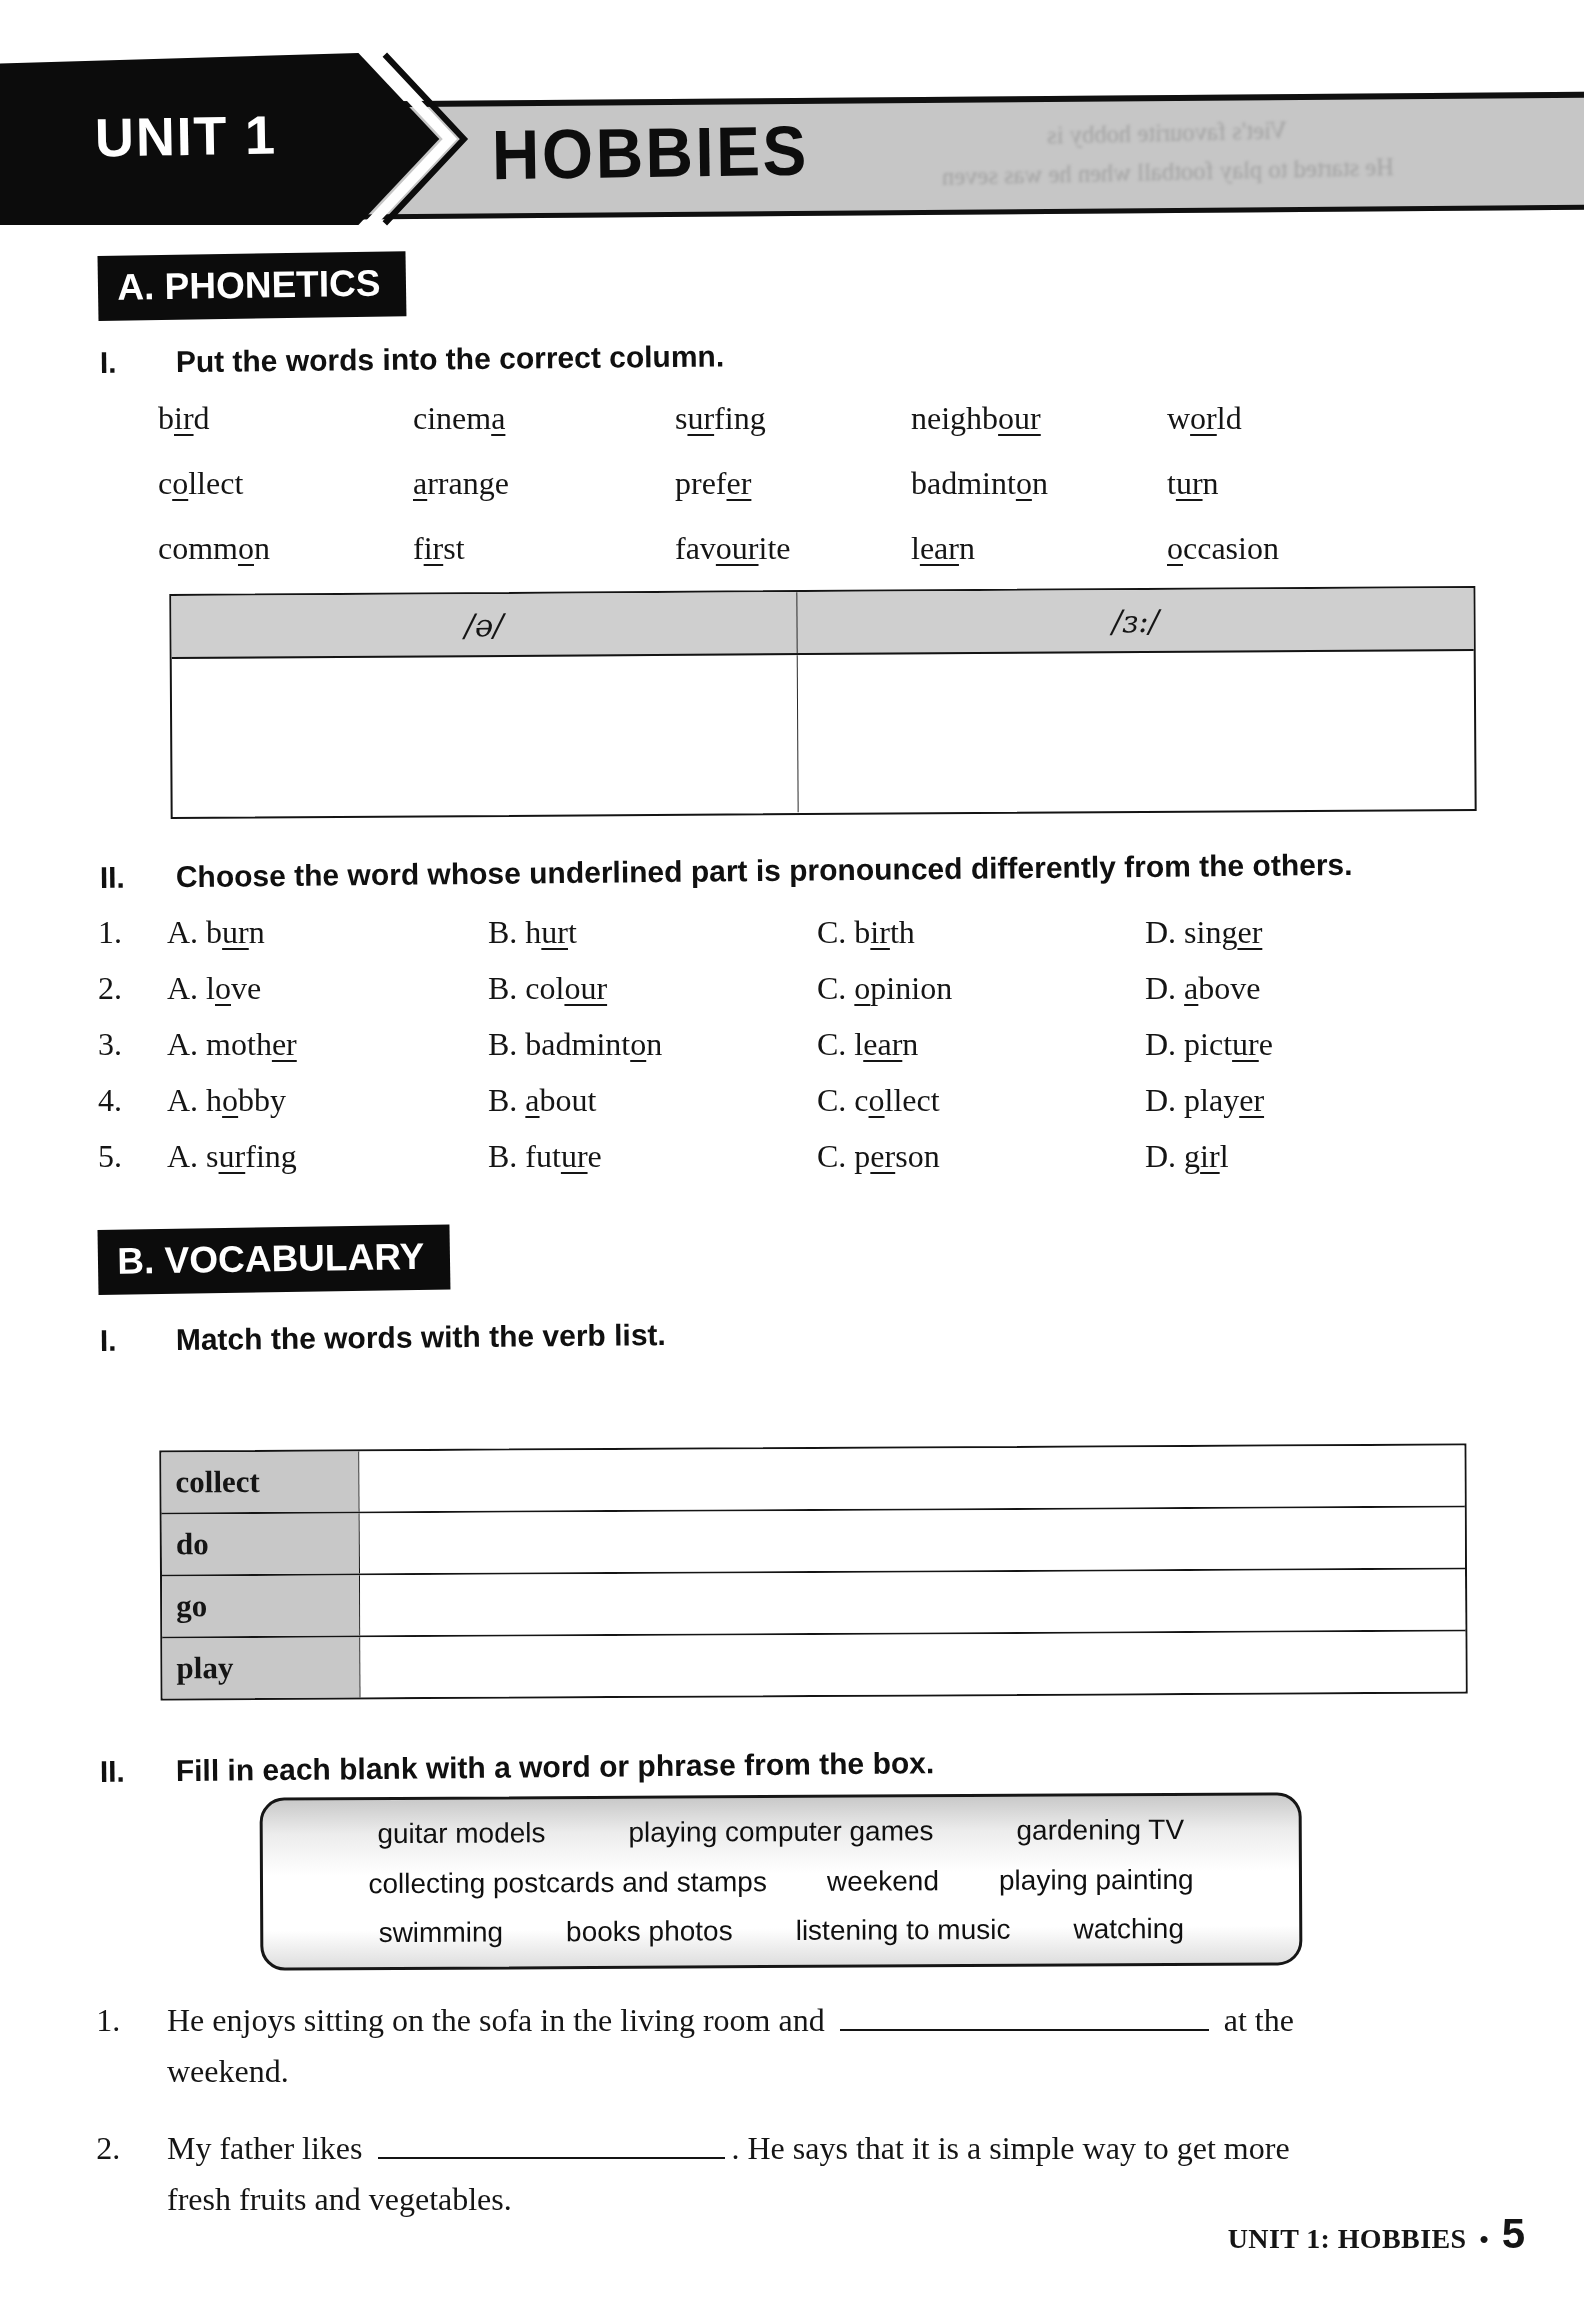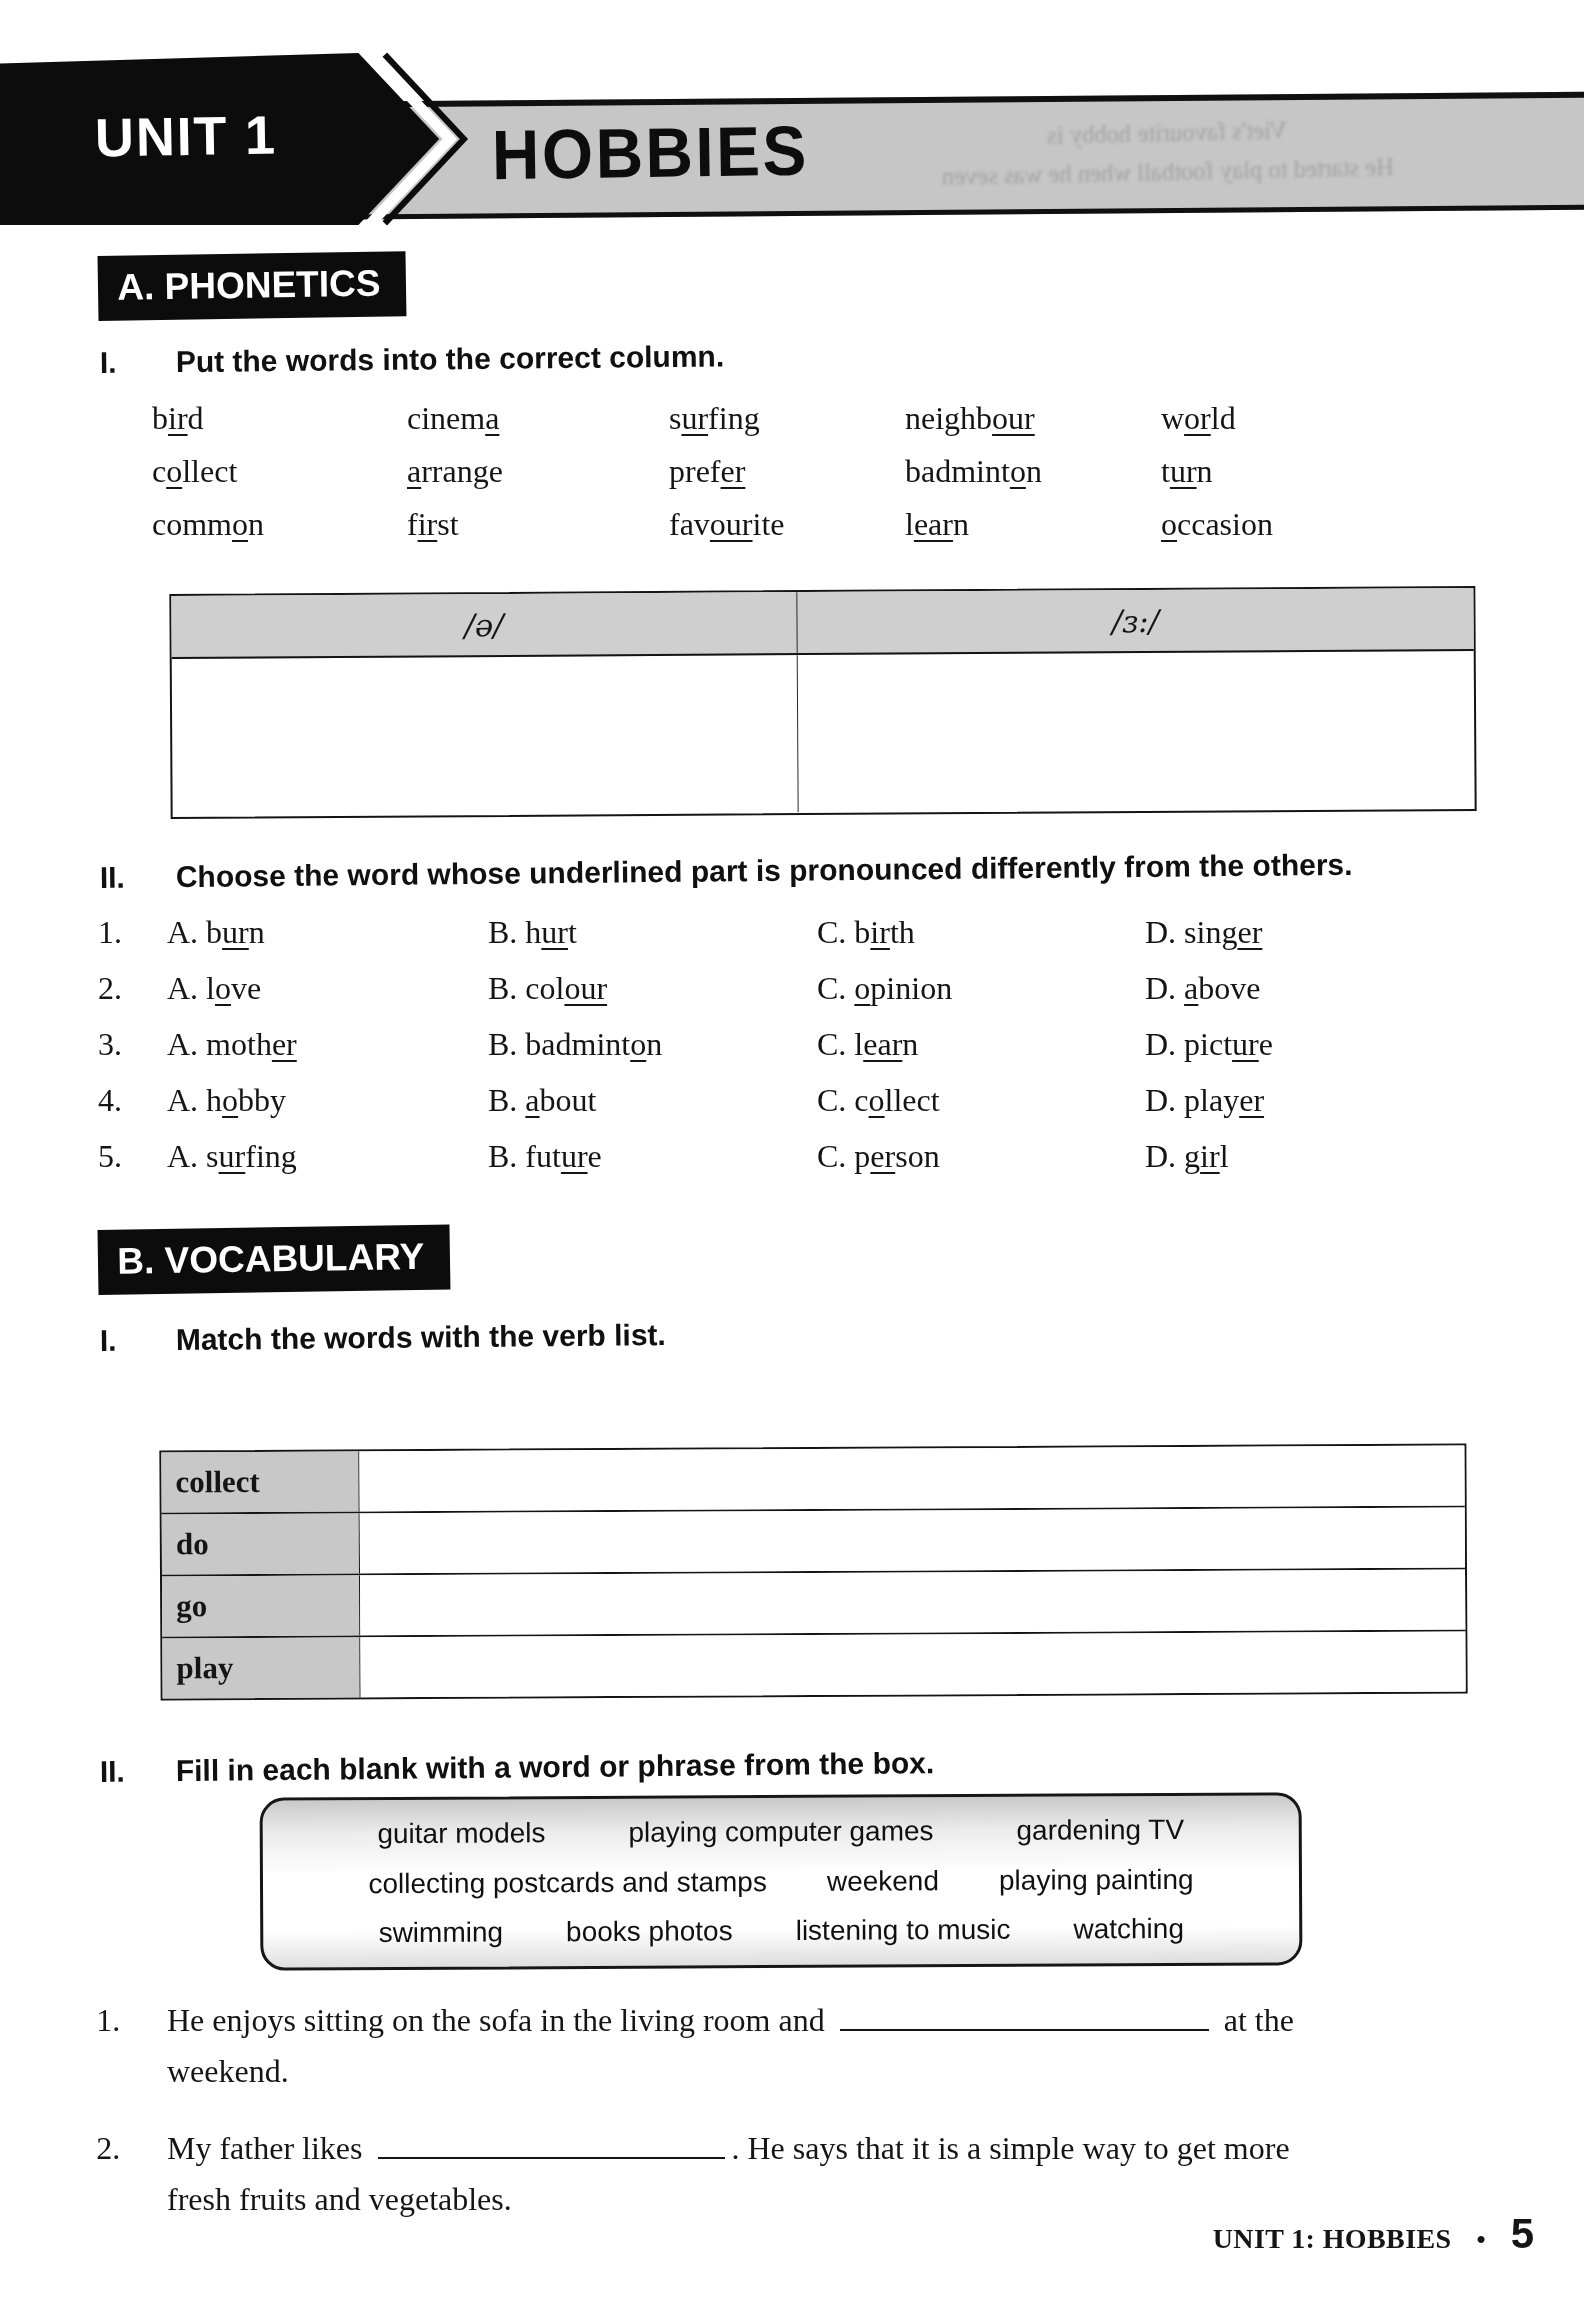--- a/index.html
+++ b/index.html
@@ -28,22 +28,22 @@
   
   .ex-head{position:absolute;left:91px;display:flex;font-family:"Liberation Sans","DejaVu Sans",sans-serif;
         font-weight:bold;font-size:30px;color:#101010;transform:rotate(-0.6deg);transform-origin:left center;}
   .ex-num{width:76px;flex:none;padding-left:8.8px;}
   .ex-a1{top:346px;}
   .ex-a2{top:861px;}
   .ex-b1{top:1324px;}
   .ex-b2{top:1755px;}
 
   
-  .word-grid{position:absolute;left:152px;top:402px;width:1317px;display:grid;
-        grid-template-columns:255px 262px 236px 256px auto;row-gap:20px;font-size:32px;line-height:33px;}
+  .word-grid{position:absolute;left:158px;top:402px;width:1317px;display:grid;
+        grid-template-columns:255px 262px 236px 256px auto;row-gap:32px;font-size:32px;line-height:33px;}
   .ul{text-decoration:underline;text-decoration-thickness:2.2px;text-underline-offset:5.3px;}
 
   
   .ptable{position:absolute;left:170px;top:590px;width:1302px;height:221px;border:2.6px solid #141414;
         transform:rotate(-0.35deg);background:#fff;}
   .pt-head{display:grid;grid-template-columns:48% 52%;height:61px;background:#cfcfcf;border-bottom:2.6px solid #141414;}
   .pt-hcell{display:flex;align-items:center;justify-content:center;font-size:31px;
         font-family:"DejaVu Serif",serif;font-style:italic;}
   .pt-hcell+.pt-hcell{border-left:1.8px solid #2a2a2a;}
   .pt-body{display:grid;grid-template-columns:48% 52%;height:157px;}
@@ -77,21 +77,21 @@
 
   
   .sentences{position:absolute;left:91px;top:1995px;width:1440px;display:flex;flex-direction:column;row-gap:26px;}
   .sentence{display:grid;grid-template-columns:76px auto;font-size:32px;line-height:51px;}
   .s-num{padding-left:5.3px;}
   .blank{display:inline-block;border-bottom:2.6px solid #141414;height:30px;vertical-align:baseline;margin:0 7px;}
   .blank-1{width:369px;}
   .blank-2{width:347px;}
 
   
-  .footer{position:absolute;right:50px;top:2210px;display:flex;align-items:baseline;column-gap:25px;}
+  .footer{position:absolute;right:59px;top:2210px;display:flex;align-items:baseline;column-gap:13px;}
   .f-label{font-weight:bold;font-size:28px;letter-spacing:0.4px;}
   .f-dot{font-size:26px;font-weight:bold;}
   .f-page{font-family:"Liberation Sans","DejaVu Sans",sans-serif;font-weight:900;font-size:42px;}
 </style>
 </head>
 <body>
 
 <div class="page">
 
   <div class="band">

